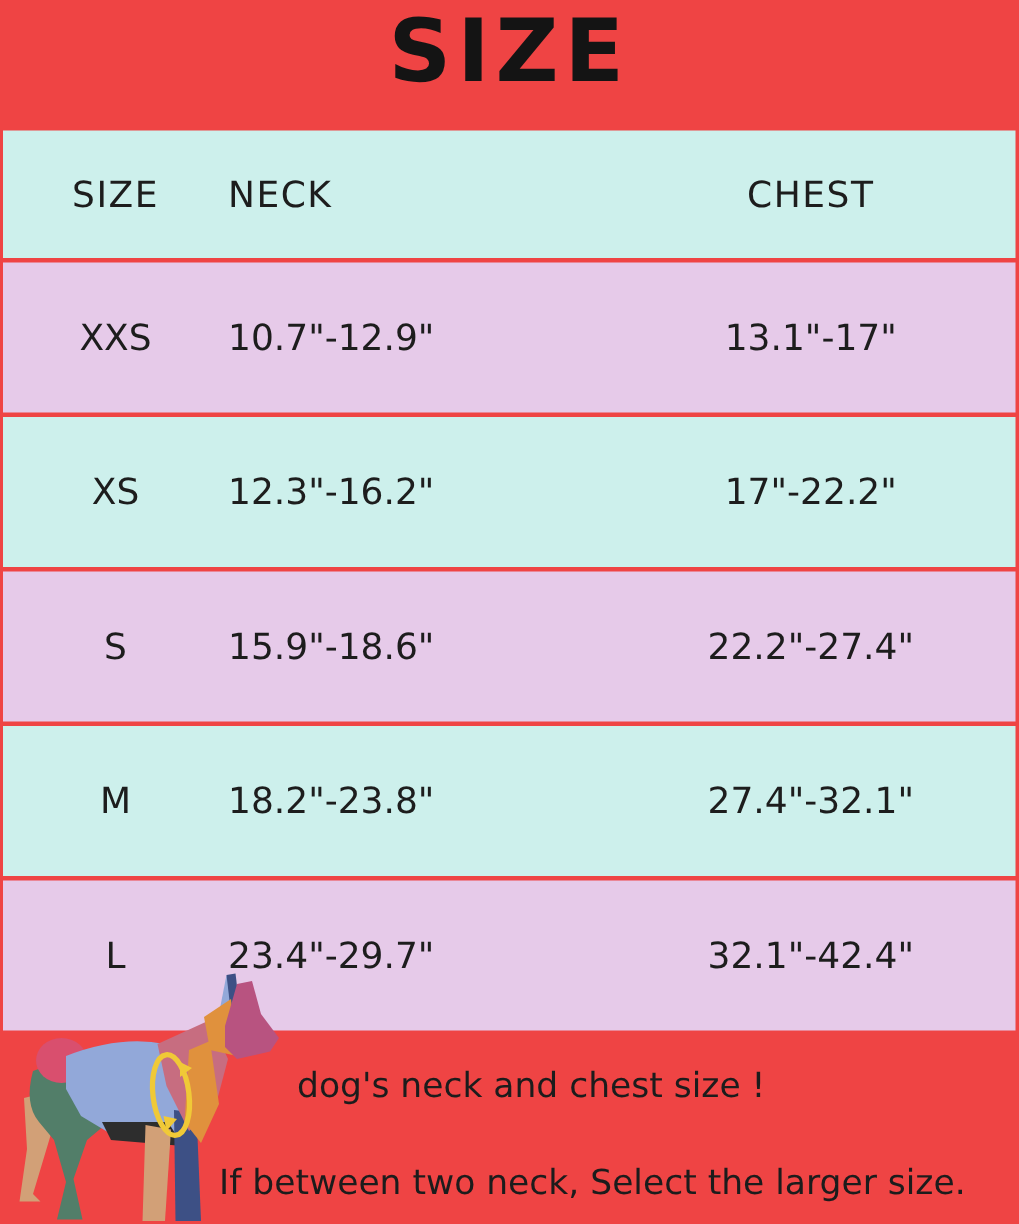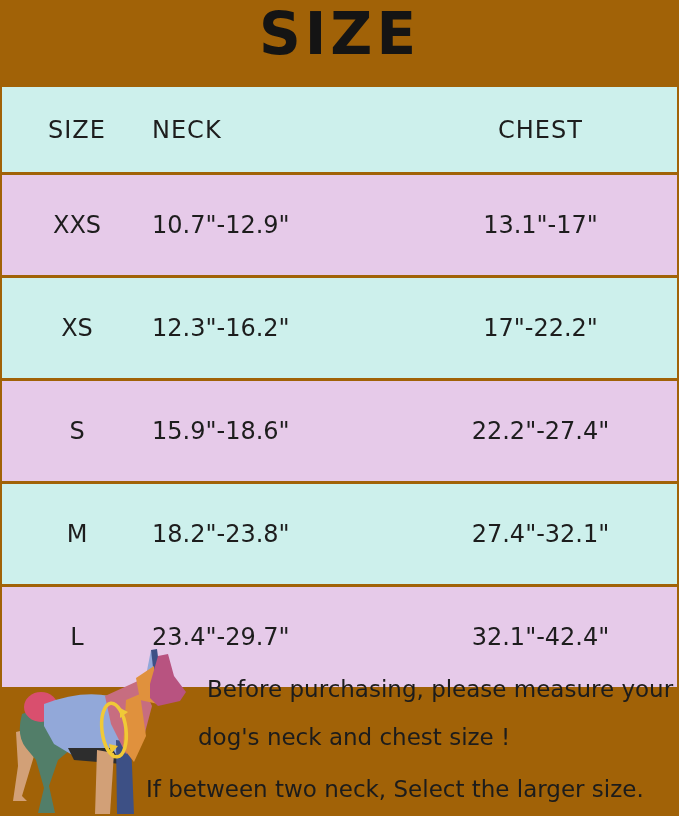--- a/index.html
+++ b/index.html
@@ -1,21 +1,21 @@
 <!DOCTYPE html>
 <html><head>
 <meta charset="utf-8">
 <style>
   * { margin: 0; padding: 0; box-sizing: border-box; }
   html, body { background: #ffffff; }
   .page {
     position: relative;
     width: 679px;
     height: 816px;
-    background: #a16207;
+    background: #ef4444;
     overflow: hidden;
     font-family: "DejaVu Sans", sans-serif;
     color: #1d1d1d;
   }
   .t-title {
     position: absolute;
     top: 0px; left: 0; right: 0;
     text-align: center;
     font-size: 58px;
     font-weight: bold;
@@ -44,21 +44,21 @@
   .c3 { flex: 1; text-align: center; padding-right: 58px; }
   .footer { position: absolute; left: 0; top: 624px; right: 0; bottom: 0; }
   .dog-illustration { position: absolute; left: 10px; top: 24px; width: 200px; height: 170px; }
   .note-line {
     position: absolute;
     font-size: 23px;
     white-space: nowrap;
     color: #1c1c1c;
   }
   .nl1 { left: 207px; top: 52px; }
-  .nl2 { left: 198px; top: 100px; }
+  .nl2 { left: 198px; top: 87px; }
   .nl3 { left: 146px; top: 152px; }
 </style>
 </head>
 <body>
 
 <div class="page">
 
   <div class="t-title">SIZE</div>
 
   <div class="size-table">
@@ -126,18 +126,17 @@
 
       <path d="M126,30 L144,18 L148,56 L130,52 Z" fill="#e0913d"></path>
 
       <path d="M140,36 L148,8 L158,6 L164,28 L176,44 L170,53 L148,58 L140,50 Z" fill="#b85380"></path>
 
       <ellipse cx="104" cy="82" rx="12" ry="27" fill="none" stroke="#f0c937" stroke-width="3.5" transform="rotate(-7 104 82)"></ellipse>
       <path d="M110,60 L118,64 L110,70 Z" fill="#f0c937"></path>
       <path d="M99,96 L108,98 L101,106 Z" fill="#f0c937"></path>
     </svg>
 
-    <div class="note-line nl1">Before purchasing, please measure your</div>
     <div class="note-line nl2">dog's neck and chest size !</div>
     <div class="note-line nl3">If between two neck, Select the larger size.</div>
   </div>
 
 </div>
 
 </body></html>

